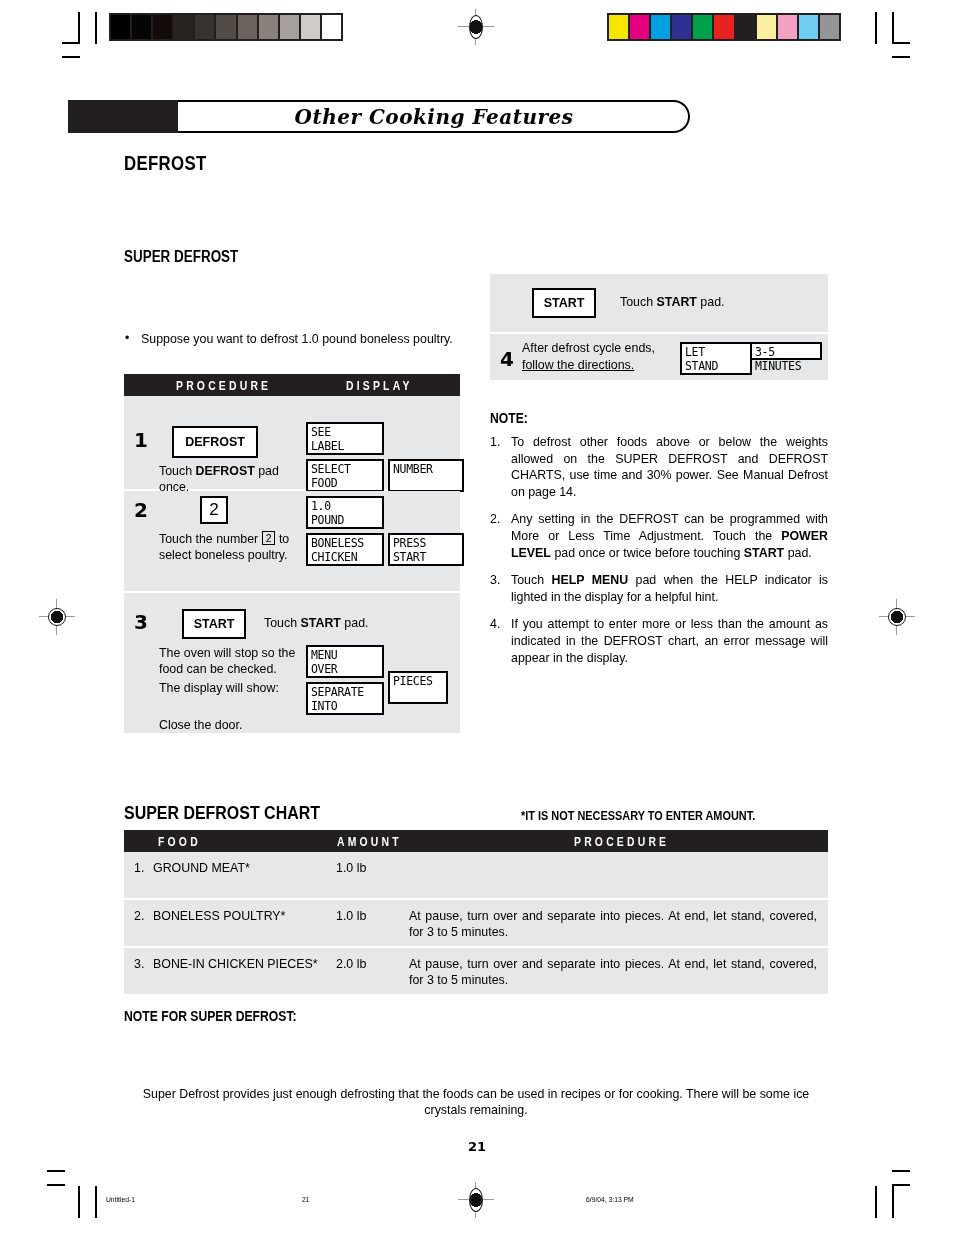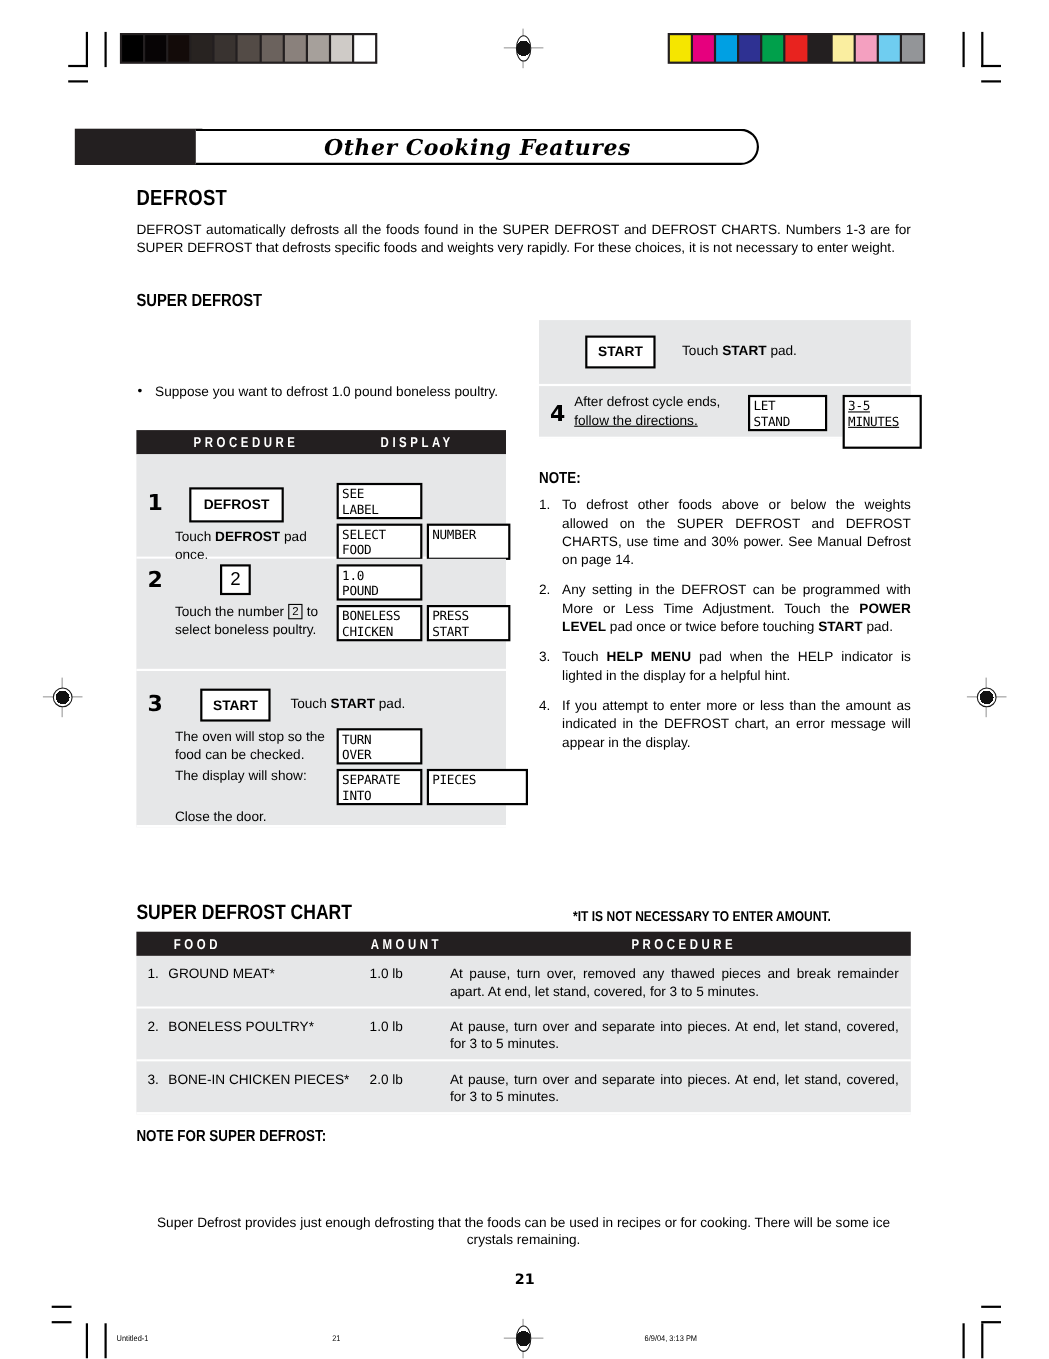--- a/index.html
+++ b/index.html
@@ -8,21 +8,21 @@
     background: #ffffff;
   }
   body {
     width: 954px;
     height: 1235px;
     position: relative;
     font-family: "Liberation Sans", sans-serif;
     color: #000;
     overflow: hidden;
   }
-  .page { position: absolute; inset: 0; margin-top: 17px; }
+  .page { position: absolute; inset: 0; }
 
   
   .crop { position: absolute; background: #000; }
 
   .regmark {
     position: absolute;
     width: 36px; height: 36px;
   }
   .regmark .h { position: absolute; left: 0; top: 17px; width: 36px; height: 1px; background: #9a9a9a; }
   .regmark .v { position: absolute; top: 0; left: 17px; width: 1px; height: 36px; background: #9a9a9a; }
@@ -268,21 +268,20 @@
   </div>
 
   <div class="banner">
     <div class="blk"></div>
     <div class="pill"></div>
     <div class="ttl">Other Cooking Features</div>
   </div>
 
   <div class="abs h-cond" style="left:124px; top:152px; font-size:20px; letter-spacing:0.4px;">DEFROST</div>
 
-  <div class="abs body-txt" style="left:124px; top:184px; width:704px;">DEFROST automatically defrosts all the foods found in the SUPER DEFROST and DEFROST CHARTS. Numbers 1-3 are for SUPER DEFROST that defrosts specific foods and weights very rapidly. For these choices, it is not necessary to enter weight.</div>
 
   <div class="abs h-cond" style="left:124px; top:248px; font-size:16px;">SUPER DEFROST</div>
 
 
   <div class="abs" style="left:125px; top:331px; font-size:12.4px;">•</div>
   <div class="abs body-txt" style="left:141px; top:331px; width:321px;">Suppose you want to defrost 1.0 pound boneless poultry.</div>
 
   <div class="abs" style="left:124px; top:374px; width:336px;">
     <div class="tbl-head">
       <span style="left:52px;">PROCEDURE</span>
@@ -318,43 +317,43 @@
 
     <div class="row" style="height:142px;">
       <div class="stepnum" style="left:10px; top:17px;">3</div>
       <div class="pad" style="left:58px; top:16px; width:64px; height:30px;">START</div>
       <div class="cap" style="left:140px; top:22px; width:180px;">
         <span>Touch </span><b>START</b><span> pad.</span>
       </div>
       <div class="cap" style="left:35px; top:52px; width:140px;">The oven will stop so the food can be checked.</div>
       <div class="cap" style="left:35px; top:87px; width:152px;">The display will show:</div>
       <div class="cap" style="left:35px; top:124px; width:150px;">Close the door.</div>
-      <div class="lcd" style="left:182px; top:52px; width:78px; height:33px;">TURN
+      <div class="lcd" style="left:182px; top:52px; width:78px; height:33px;">MENU
 OVER</div>
       <div class="lcd" style="left:182px; top:89px; width:78px; height:33px;">SEPARATE
 INTO</div>
-      <div class="lcd" style="left:264px; top:89px; width:92px; height:33px;">PIECES</div>
+      <div class="lcd" style="left:264px; top:78px; width:60px; height:33px;">PIECES</div>
     </div>
   </div>
 
   <div class="abs" style="left:490px; top:274px; width:338px;">
     <div class="row" style="height:60px;">
       <div class="pad" style="left:42px; top:14px; width:64px; height:30px;">START</div>
       <div class="cap" style="left:130px; top:20px; width:190px;">
         <span>Touch </span><b>START</b><span> pad.</span>
       </div>
     </div>
 
     <div class="row" style="height:48px;">
       <div class="stepnum" style="left:10px; top:13px;">4</div>
       <div class="cap" style="left:32px; top:6px; width:180px;">After defrost cycle ends,</div>
       <div class="cap" style="left:32px; top:23px; width:180px;text-decoration:underline;">follow the directions.</div>
       <div class="lcd" style="left:190px; top:8px; width:72px; height:33px;">LET
 STAND</div>
-      <div class="lcd" style="left:276px; top:8px; width:72px; height:49px;text-decoration:underline;">3-5
+      <div class="lcd" style="left:260px; top:8px; width:72px; height:18px;">3-5
 MINUTES</div>
     </div>
   </div>
 
   <div class="abs h-cond" style="left:490px; top:410px; font-size:14.5px;">NOTE:</div>
   <div class="note-list" id="note-list" style="left:490px; top:434px; width:338px;">
       <div class="note-item"><span class="n">1.</span><span>To defrost other foods above or below the weights allowed on the SUPER DEFROST and  DEFROST CHARTS, use time and 30% power. See Manual Defrost on page 14.</span></div>
       <div class="note-item"><span class="n">2.</span><span>Any setting in the DEFROST can be programmed with More or Less Time Adjustment. Touch the </span><b>POWER LEVEL</b><span> pad once or twice before touching </span><b>START</b><span> pad.</span></div>
       <div class="note-item"><span class="n">3.</span><span>Touch </span><b>HELP MENU</b><span> pad when the HELP indicator is lighted in the display for a helpful hint.</span></div>
       <div class="note-item"><span class="n">4.</span><span>If you attempt to enter more or less than the amount as indicated in the DEFROST chart, an error message will appear in the display.</span></div>
@@ -369,21 +368,20 @@
       <span style="left:213px;">AMOUNT</span>
       <span style="left:450px;">PROCEDURE</span>
     </div>
     <div id="chart-rows">
         <div class="chart-row" style="height: 48px;">
           <div class="c-food">
             <span class="idx">1.</span>
             <span class="nm">GROUND MEAT*</span>
           </div>
           <div class="c-amt">1.0 lb</div>
-          <div class="c-proc">At pause, turn over, removed any thawed pieces and break remainder apart. At end, let stand, covered, for 3 to 5 minutes.</div>
         </div>
         <div class="chart-row" style="height: 48px;">
           <div class="c-food">
             <span class="idx">2.</span>
             <span class="nm">BONELESS POULTRY*</span>
           </div>
           <div class="c-amt">1.0 lb</div>
           <div class="c-proc">At pause, turn over and separate into pieces. At end, let stand, covered, for 3 to 5 minutes.</div>
         </div>
         <div class="chart-row" style="height: 48px;">

